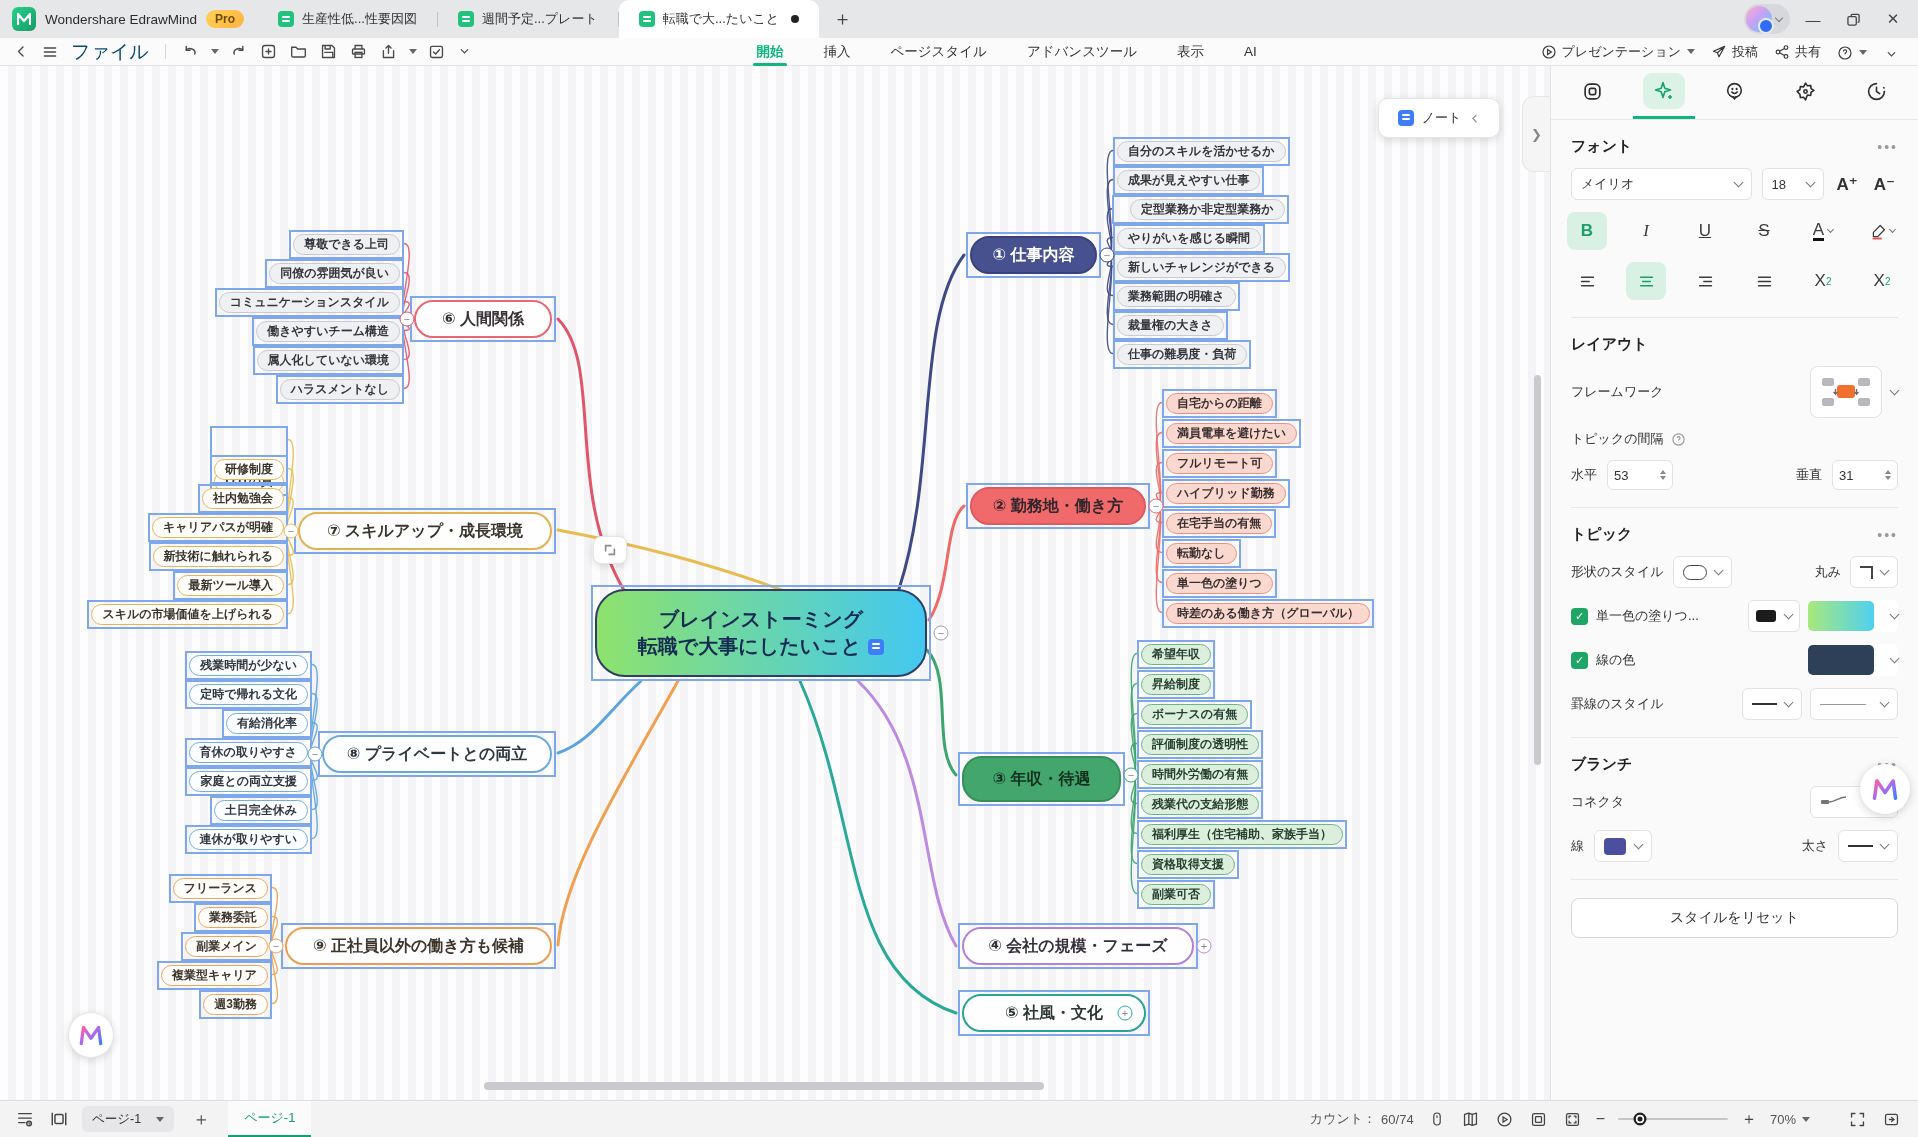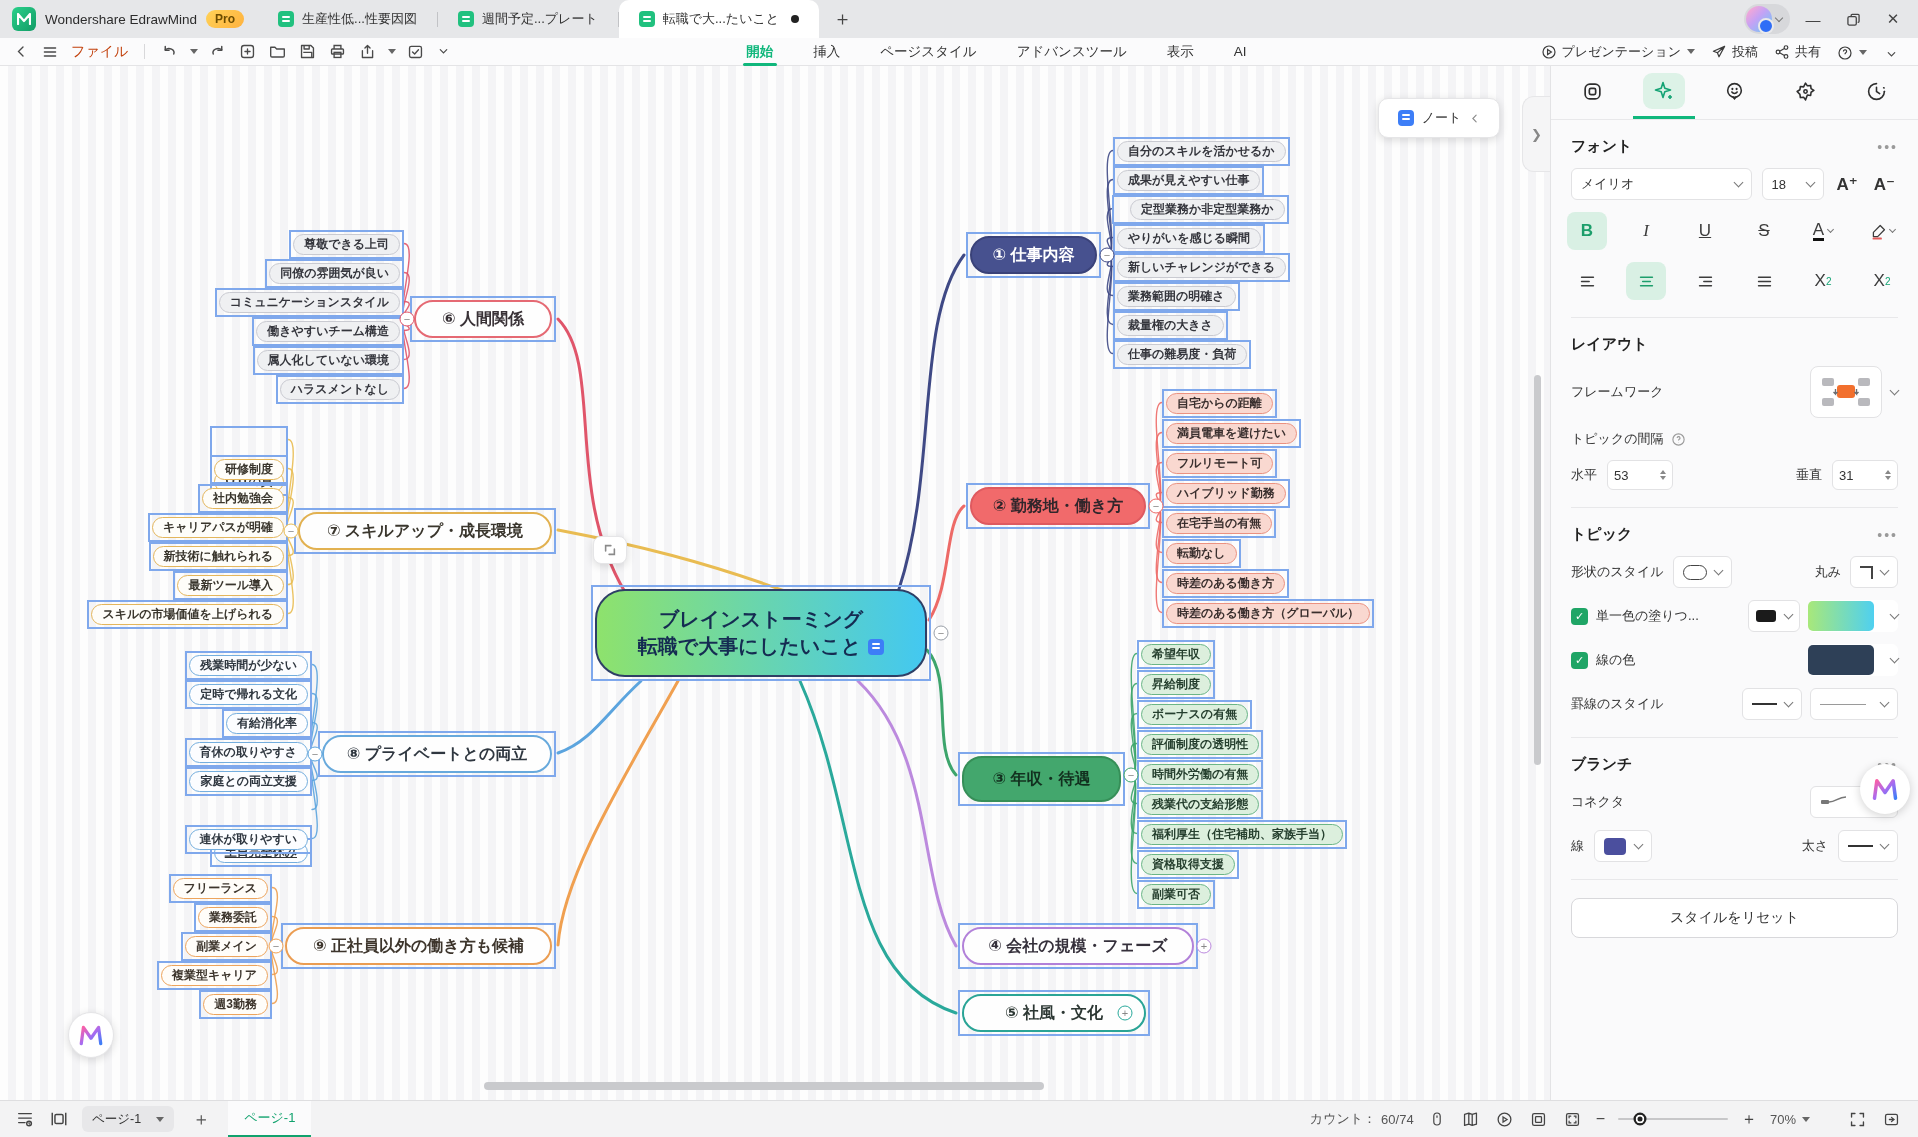--- a/index.html
+++ b/index.html
@@ -26,21 +26,21 @@
 .avatar{width:26px;height:26px;border-radius:50%;background:linear-gradient(135deg,#f9a8d4 10%,#c4a2f5 45%,#7fc0f5 85%);position:relative}
 .avatar::after{content:"";position:absolute;right:-2px;bottom:-2px;width:12px;height:12px;border-radius:50%;background:#2f6df6;border:2px solid #e9e9eb}
 .win-btn{width:34px;height:38px;display:flex;align-items:center;justify-content:center;color:#444;font-size:15px}
 
 
 .toolbar{height:28px;background:#fbfbfc;border-bottom:1px solid #e4e4e6;display:flex;align-items:center;padding:0 12px;flex:none}
 .tool-left{display:flex;align-items:center;gap:9px}
 .icon-btn{display:flex;align-items:center;justify-content:center;padding:0 2px}
 .icon-btn svg{display:block}
 .v-sep{width:1px;height:15px;background:#d8d8da;margin:0 5px}
-.file-label{font-size:14px;color:#c2410c;padding:0 2px}
+.file-label{font-size:19px;color:#0c4a6e;padding:0 2px}
 .caret{width:0;height:0;border-left:4px solid transparent;border-right:4px solid transparent;border-top:5px solid #666;margin-left:1px}
 .tool-center{flex:1;display:flex;align-items:center;justify-content:center;gap:40px}
 .menu-item{font-size:13.5px;color:#333;height:28px;display:flex;align-items:center;position:relative}
 .menu-item.active{color:#10b77c;font-weight:bold}
 .menu-item.active::after{content:"";position:absolute;left:50%;transform:translateX(-50%);bottom:0;width:34px;height:3px;background:#10b77c;border-radius:2px}
 .tool-right{display:flex;align-items:flex-end;gap:16px;padding-right:6px}
 .tr-item{display:flex;align-items:center;gap:5px;font-size:13px;color:#333}
 
 
 .main{flex:1;display:flex;min-height:0}
@@ -392,21 +392,21 @@
           <div class="sel child-sel" style="top: 413px; border-color: rgb(127, 168, 236); left: 1162px;">
             <div class="pill child-pill" style="background: rgb(249, 216, 208); border-color: rgb(235, 145, 129); color: rgb(58, 47, 46);">ハイブリッド勤務</div>
           </div>
           <div class="sel child-sel" style="top: 443px; border-color: rgb(127, 168, 236); left: 1162px;">
             <div class="pill child-pill" style="background: rgb(249, 216, 208); border-color: rgb(235, 145, 129); color: rgb(58, 47, 46);">在宅手当の有無</div>
           </div>
           <div class="sel child-sel" style="top: 473px; border-color: rgb(127, 168, 236); left: 1162px;">
             <div class="pill child-pill" style="background: rgb(249, 216, 208); border-color: rgb(235, 145, 129); color: rgb(58, 47, 46);">転勤なし</div>
           </div>
           <div class="sel child-sel" style="top: 503px; border-color: rgb(127, 168, 236); left: 1162px;">
-            <div class="pill child-pill" style="background: rgb(249, 216, 208); border-color: rgb(235, 145, 129); color: rgb(58, 47, 46);">時差のある働き方</div>
+            <div class="pill child-pill" style="background: rgb(249, 216, 208); border-color: rgb(235, 145, 129); color: rgb(58, 47, 46);">単一色の塗りつ</div>
           </div>
           <div class="sel child-sel" style="top: 533px; border-color: rgb(127, 168, 236); left: 1162px;">
             <div class="pill child-pill" style="background: rgb(249, 216, 208); border-color: rgb(235, 145, 129); color: rgb(58, 47, 46);">時差のある働き方（グローバル）</div>
           </div>
           <div class="badge" style="left: 1156px; top: 440px; border-color: rgb(237, 106, 103);">−</div>
           <div class="sel" style="left: 958px; top: 686px; width: 167px; height: 54px; border-color: rgb(127, 168, 236);">
             <div class="pill branch-pill" style="background: rgb(67, 167, 109); border-color: rgb(54, 143, 88); color: rgb(18, 48, 31);">③ 年収・待遇</div>
           </div>
           <div class="sel child-sel" style="top: 574px; border-color: rgb(127, 168, 236); left: 1137px;">
             <div class="pill child-pill" style="background: rgb(220, 239, 221); border-color: rgb(106, 182, 135); color: rgb(38, 64, 47);">希望年収</div>
@@ -502,21 +502,21 @@
           </div>
           <div class="sel child-sel" style="top: 643px; border-color: rgb(127, 168, 236); right: 1238px;">
             <div class="pill child-pill" style="background: rgb(252, 253, 255); border-color: rgb(116, 174, 222); color: rgb(47, 55, 64);">有給消化率</div>
           </div>
           <div class="sel child-sel" style="top: 672px; border-color: rgb(127, 168, 236); right: 1238px;">
             <div class="pill child-pill" style="background: rgb(252, 253, 255); border-color: rgb(116, 174, 222); color: rgb(47, 55, 64);">育休の取りやすさ</div>
           </div>
           <div class="sel child-sel" style="top: 701px; border-color: rgb(127, 168, 236); right: 1238px;">
             <div class="pill child-pill" style="background: rgb(252, 253, 255); border-color: rgb(116, 174, 222); color: rgb(47, 55, 64);">家庭との両立支援</div>
           </div>
-          <div class="sel child-sel" style="top: 772px; border-color: rgb(127, 168, 236); right: 1238px; text-decoration: underline;">
+          <div class="sel child-sel" style="top: 730px; border-color: rgb(127, 168, 236); right: 1238px;">
             <div class="pill child-pill" style="background: rgb(252, 253, 255); border-color: rgb(116, 174, 222); color: rgb(47, 55, 64);">土日完全休み</div>
           </div>
           <div class="sel child-sel" style="top: 759px; border-color: rgb(127, 168, 236); right: 1238px;">
             <div class="pill child-pill" style="background: rgb(252, 253, 255); border-color: rgb(116, 174, 222); color: rgb(47, 55, 64);">連休が取りやすい</div>
           </div>
           <div class="badge" style="left: 315px; top: 688px; border-color: rgb(91, 164, 222);">−</div>
           <div class="sel" style="left: 281px; top: 857px; width: 275px; height: 46px; border-color: rgb(127, 168, 236);">
             <div class="pill branch-pill" style="background: rgb(254, 254, 254); border-color: rgb(235, 157, 82); color: rgb(61, 53, 44);">⑨ 正社員以外の働き方も候補</div>
           </div>
           <div class="sel child-sel" style="top: 808px; border-color: rgb(127, 168, 236); right: 1278px;">

